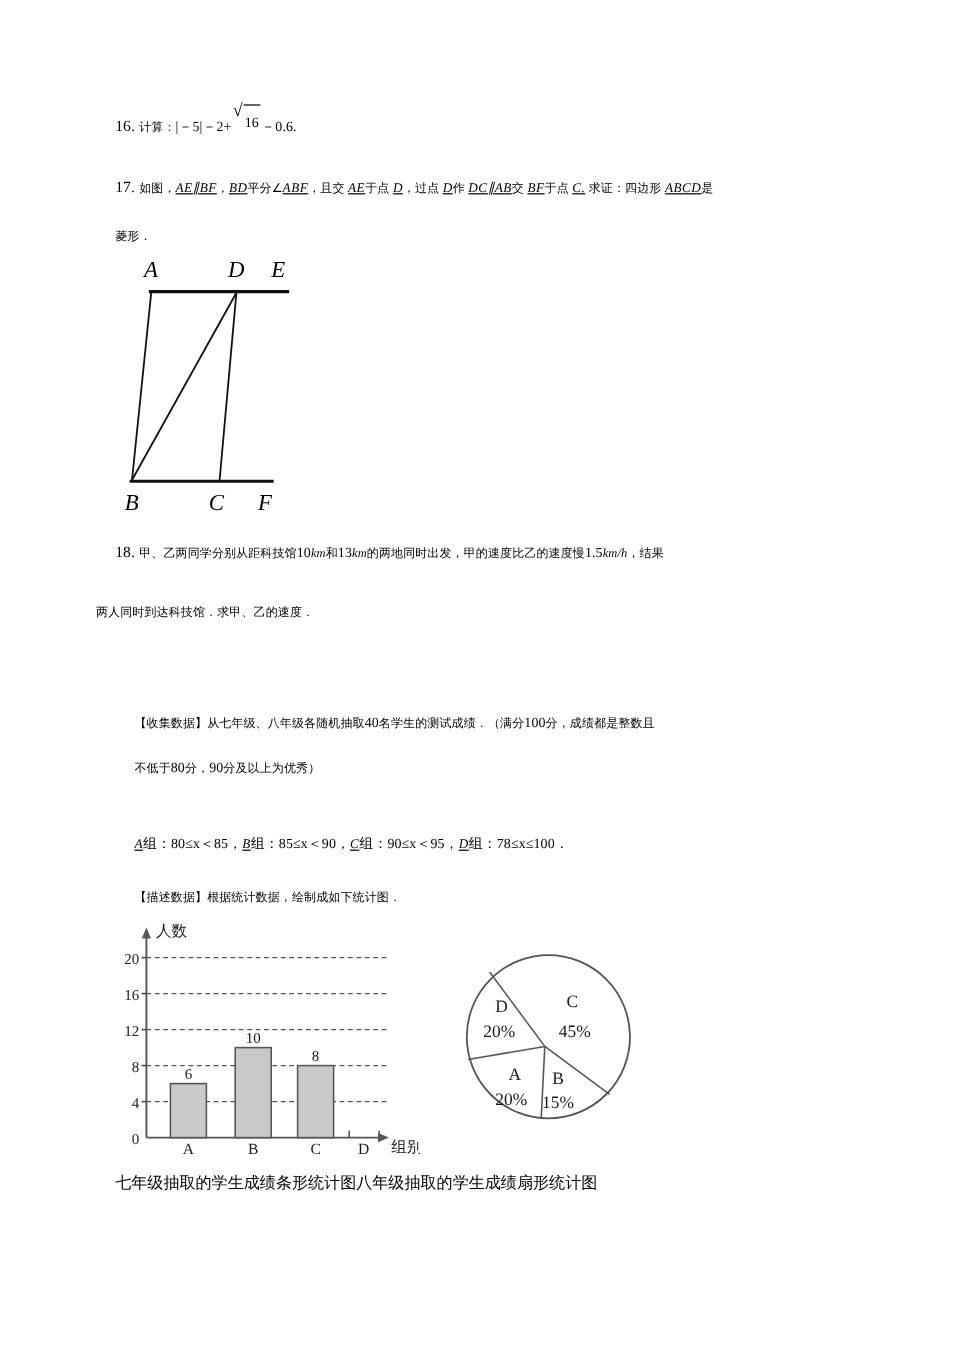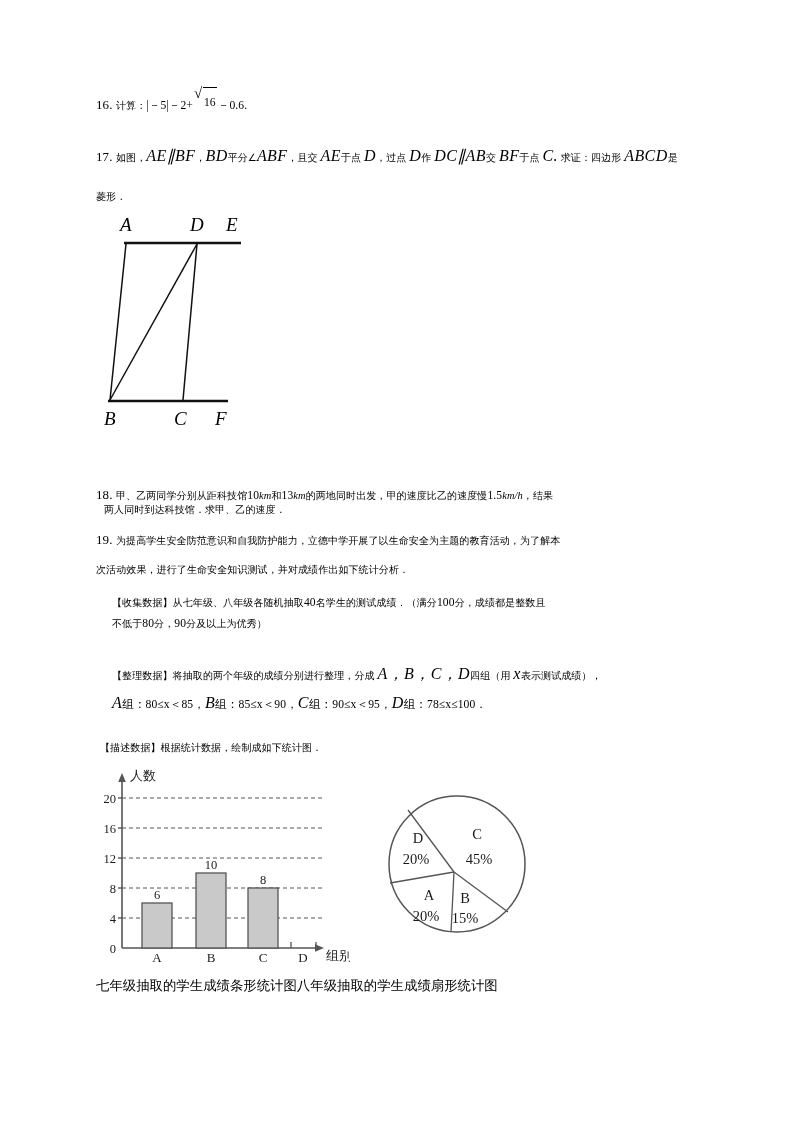--- a/index.html
+++ b/index.html
@@ -26,21 +26,21 @@
     position: absolute;
     font-size: 13.2px;
     line-height: 29px;
     letter-spacing: 0.1px;
   }
   .q-num {
     font-family: "Liberation Serif", serif;
     font-size: 13px;
   }
   .cn { font-family: "Liberation Sans", "DejaVu Sans", sans-serif; font-size: 10px; }
-  .mi { font-family: "Liberation Serif", serif; font-style: italic; font-size: 16px; letter-spacing: .4px;}
+  .mi { font-family: "Liberation Serif", serif; font-style: italic; font-size: 11px; letter-spacing: .4px; text-decoration: underline;}
   .mn { font-family: "Liberation Serif", serif; font-size: 11.6px; }
   .unit { font-family: "Liberation Serif", serif; font-style: italic; font-size: 10.4px; }
 
   
   .sqrt {
     display: inline-block;
     position: relative;
     padding-left: 9px;
     margin: 0 1px;
     vertical-align: -1px;
@@ -128,51 +128,41 @@
 
       <text x="22" y="28" font-family="Liberation Serif, serif" font-style="italic" font-size="19">A</text>
       <text x="92" y="28" font-family="Liberation Serif, serif" font-style="italic" font-size="19">D</text>
       <text x="128" y="28" font-family="Liberation Serif, serif" font-style="italic" font-size="19">E</text>
       <text x="6" y="222" font-family="Liberation Serif, serif" font-style="italic" font-size="19">B</text>
       <text x="76" y="222" font-family="Liberation Serif, serif" font-style="italic" font-size="19">C</text>
       <text x="117" y="222" font-family="Liberation Serif, serif" font-style="italic" font-size="19">F</text>
     </svg>
   </div>
 
-  <div class="q-block" style="left:96px; top:480px; width:625px;">
+  <div class="q-block" style="left:96px; top:445px; width:625px;">
     <span class="q-num">18.</span>
     <span class="cn">甲、乙两同学分别从距科技馆</span><span class="mn">10</span><span class="unit">km</span><span class="cn">和</span><span class="mn">13</span><span class="unit">km</span><span class="cn">的两地同时出发，甲的速度比乙的速度慢</span><span class="mn">1.5</span><span class="unit">km/h</span><span class="cn">，结果</span>
   </div>
-  <div class="q-block" style="left:104px; top:494px;">
+  <div class="q-block" style="left:80px; top:494px;">
     <span class="cn">两人同时到达科技馆．求甲、乙的速度．</span>
   </div>
 
-  <div class="q-block" style="left:96px; top:525px; width:628px;">
-    <span class="q-num">19.</span>
-    <span class="cn">为提高学生安全防范意识和自我防护能力，立德中学开展了以生命安全为主题的教育活动，为了解本</span>
-  </div>
-  <div class="q-block" style="left:96px; top:554px;">
-    <span class="cn">次活动效果，进行了生命安全知识测试，并对成绩作出如下统计分析．</span>
-  </div>
 
   <div class="q-block" style="left:112px; top:587px; width:618px;">
     <span class="cn">【收集数据】</span><span class="cn">从七年级、八年级各随机抽取</span><span class="mn">40</span><span class="cn">名学生的测试成绩．（满分</span><span class="mn">100</span><span class="cn">分，成绩都是整数且</span>
   </div>
-  <div class="q-block" style="left:112px; top:608px;">
+  <div class="q-block" style="left:112px; top:624px;">
     <span class="cn">不低于</span><span class="mn">80</span><span class="cn">分，</span><span class="mn">90</span><span class="cn">分及以上为优秀）</span>
   </div>
 
-  <div class="q-block" style="left:112px; top:659px; width:620px;">
-    <span class="cn">【整理数据】</span><span class="cn">将抽取的两个年级的成绩分别进行整理，分成 </span><span class="mi">A，B，C，D</span><span class="cn">四组（用 </span><span class="mi">x</span><span class="cn">表示测试成绩），</span>
-  </div>
   <div class="q-block" style="left:112px; top:688px;">
     <span class="mi">A</span><span class="mn">组：80≤x＜85，</span><span class="mi">B</span><span class="mn">组：85≤x＜90，</span><span class="mi">C</span><span class="mn">组：90≤x＜95，</span><span class="mi">D</span><span class="mn">组：78≤x≤100．</span>
   </div>
 
-  <div class="q-block" style="left:100px; top:732px;">
+  <div class="q-block" style="left:112px; top:732px;">
     <span class="cn">【描述数据】</span><span class="cn">根据统计数据，绘制成如下统计图．</span>
   </div>
 
   <div id="bar-chart">
     <svg width="262" height="196" viewBox="0 0 262 196">
 
       <g stroke="#555" stroke-width="1" stroke-dasharray="4,3">
         <line x1="34" y1="32" x2="236" y2="32"></line>
         <line x1="34" y1="62" x2="236" y2="62"></line>
         <line x1="34" y1="92" x2="236" y2="92"></line>

